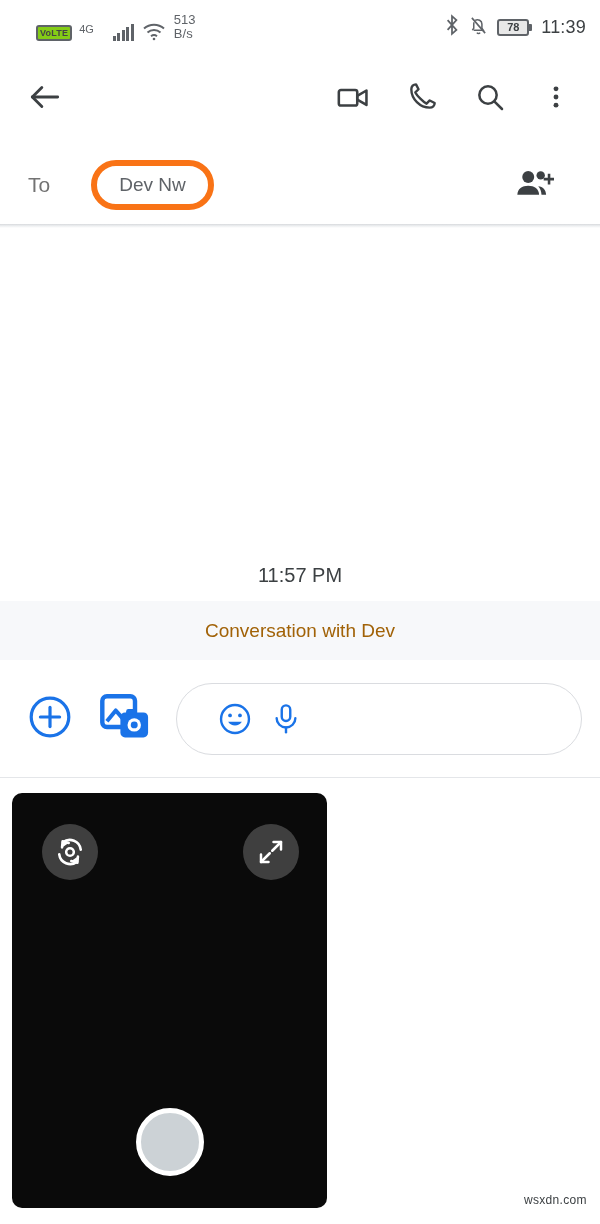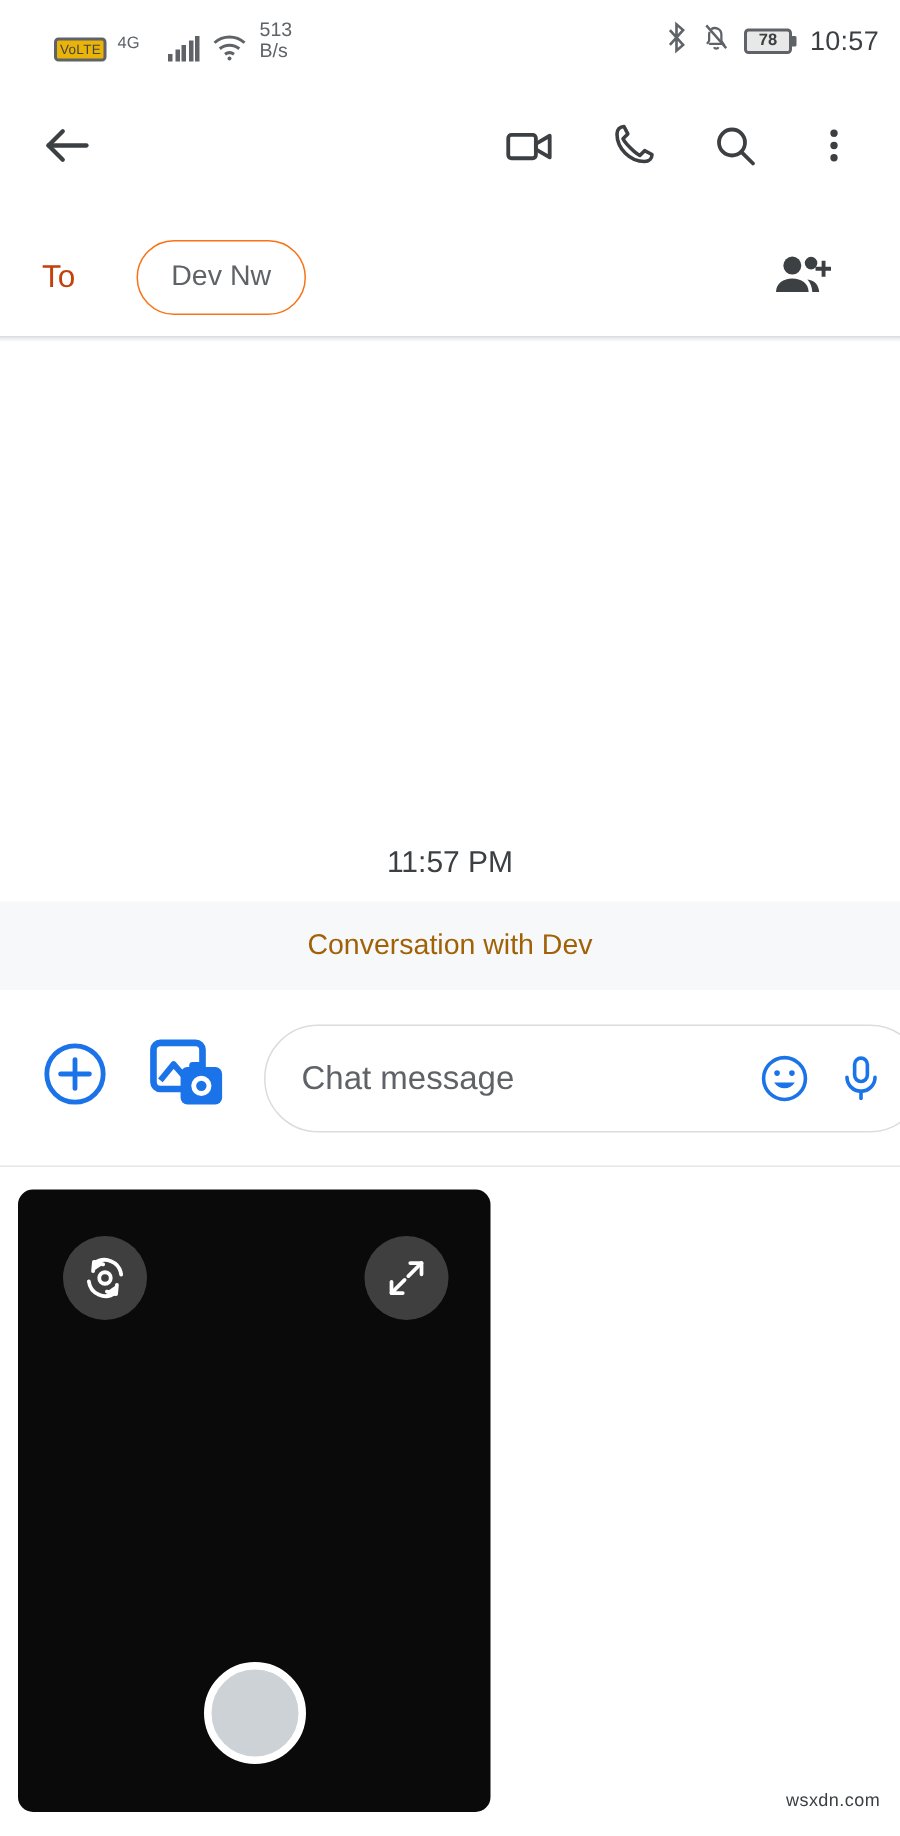--- a/index.html
+++ b/index.html
@@ -14,23 +14,23 @@
   
   .statusbar {
     position: absolute; top: 0; left: 0; width: 600px; height: 54px;
     display: flex; align-items: center; justify-content: space-between;
     padding: 0 14px; color: #5f6368;
   }
   .sb-left { display: flex; align-items: flex-end; gap: 7px; padding-left: 22px; }
   .sb-right { display: flex; align-items: center; gap: 9px; }
   .volte-badge {
     border: 2px solid #5f6368; border-radius: 3px;
-    font-size: 9px; font-weight: normal; letter-spacing: .2px;
+    font-size: 9px; font-weight: bold; letter-spacing: .2px;
     padding: 1px 2px; line-height: 10px; color: #444;
-    background: #eab308;
+    background: #84cc16;
   }
   .sig-wrap { display: flex; align-items: flex-end; gap: 19px; position: relative; }
   .sig-label { font-size: 11px; line-height: 11px; color: #5f6368; position: relative; top: -6px; }
   .bars { display: flex; align-items: flex-end; gap: 1.5px; height: 17px; }
   .bars i { display: block; width: 3px; background: #5f6368; }
   .bars i:nth-child(1) { height: 5px; }
   .bars i:nth-child(2) { height: 8px; }
   .bars i:nth-child(3) { height: 11px; }
   .bars i:nth-child(4) { height: 14px; }
   .bars i:nth-child(5) { height: 17px; }
@@ -54,24 +54,24 @@
   }
   .tb-back { margin-left: 26px; }
   .tb-actions { margin-left: auto; display: flex; align-items: center; gap: 36px; margin-right: 30px; }
   .icon-btn { display: flex; align-items: center; justify-content: center; cursor: pointer; }
 
   
   .torow {
     position: absolute; top: 146px; left: 0; width: 600px; height: 78px;
     display: flex; align-items: center; padding: 0 24px;
   }
-  .to-label { font-size: 21px; color: #c2410c; margin-left: 4px; }
+  .to-label { font-size: 21px; color: #737373; margin-left: 4px; }
   .chip {
     margin-left: 41px;
-    border: 1px solid #f97316; border-radius: 26px;
+    border: 6px solid #f97316; border-radius: 26px;
     height: 50px; display: flex; align-items: center; padding: 0 22px;
     font-size: 19px; color: #5f6368; background: #fff; cursor: pointer;
   }
   .addppl { margin-left: auto; margin-right: 22px; cursor: pointer; }
   .divider-shadow {
     position: absolute; top: 224px; left: 0; width: 600px; height: 4px;
     background: linear-gradient(to bottom, #d7d9dc 0%, #eceef0 45%, #ffffff 100%);
   }
 
   
@@ -178,21 +178,21 @@
           <path d="M8.4 18.4 a1.8 1.8 0 0 0 3.2 0"></path>
           <path d="M3 3 L17 19" stroke-width="1.7"></path>
         </svg>
       </span>
       <span class="battery">
         <span class="batt-body">
             <span>78</span>
           </span>
         <span class="batt-cap"></span>
       </span>
-      <span class="clock">10:57</span>
+      <span class="clock">11:39</span>
     </div>
   </div>
 
   <div class="toolbar">
     <span class="icon-btn tb-back">
       <svg width="38" height="38" viewBox="0 0 24 24" fill="none" stroke="#3c4043" stroke-width="1.8" stroke-linecap="round" stroke-linejoin="round">
         <path d="M20 12 H4"></path>
           <path d="M10 6 L4 12 L10 18"></path>
       </svg>
     </span>
@@ -256,21 +256,20 @@
       <svg width="50" height="48" viewBox="0 0 26 24" fill="none">
         <rect x="1.2" y="1.2" width="17" height="16" rx="2.4" fill="none" stroke="#1a73e8" stroke-width="2.3"></rect>
         <path d="M3.6 14.2 L8.2 8.6 L12 13 L14.6 10.2 L16.4 12.6" stroke="#1a73e8" stroke-width="2.1" fill="none" stroke-linejoin="round"></path>
         <rect x="10.6" y="9.6" width="14.4" height="13" rx="2.4" fill="#1a73e8"></rect>
         <rect x="13.6" y="7.8" width="5.4" height="3" rx="1.2" fill="#1a73e8"></rect>
         <circle cx="17.8" cy="16.1" r="3.5" fill="#ffffff"></circle>
         <circle cx="17.8" cy="16.1" r="1.8" fill="#1a73e8"></circle>
       </svg>
     </span>
     <div class="inputpill">
-      <input class="input-text" type="text" value="" placeholder="Chat message" style="">
       <span class="pill-icon">
         <svg width="36" height="36" viewBox="0 0 24 24" fill="none" stroke="#1a73e8" stroke-width="1.6">
           <circle cx="12" cy="12" r="9.3"></circle>
           <circle cx="8.7" cy="9.6" r="1.25" fill="#1a73e8" stroke="none"></circle>
           <circle cx="15.3" cy="9.6" r="1.25" fill="#1a73e8" stroke="none"></circle>
           <path d="M7.4 13.8 a5.4 5.4 0 0 0 9.2 0 Z" fill="#1a73e8" stroke="none"></path>
         </svg>
       </span>
       <span class="pill-icon">
         <svg width="34" height="36" viewBox="0 0 24 24" fill="none" stroke="#1a73e8" stroke-width="1.7" stroke-linecap="round">

